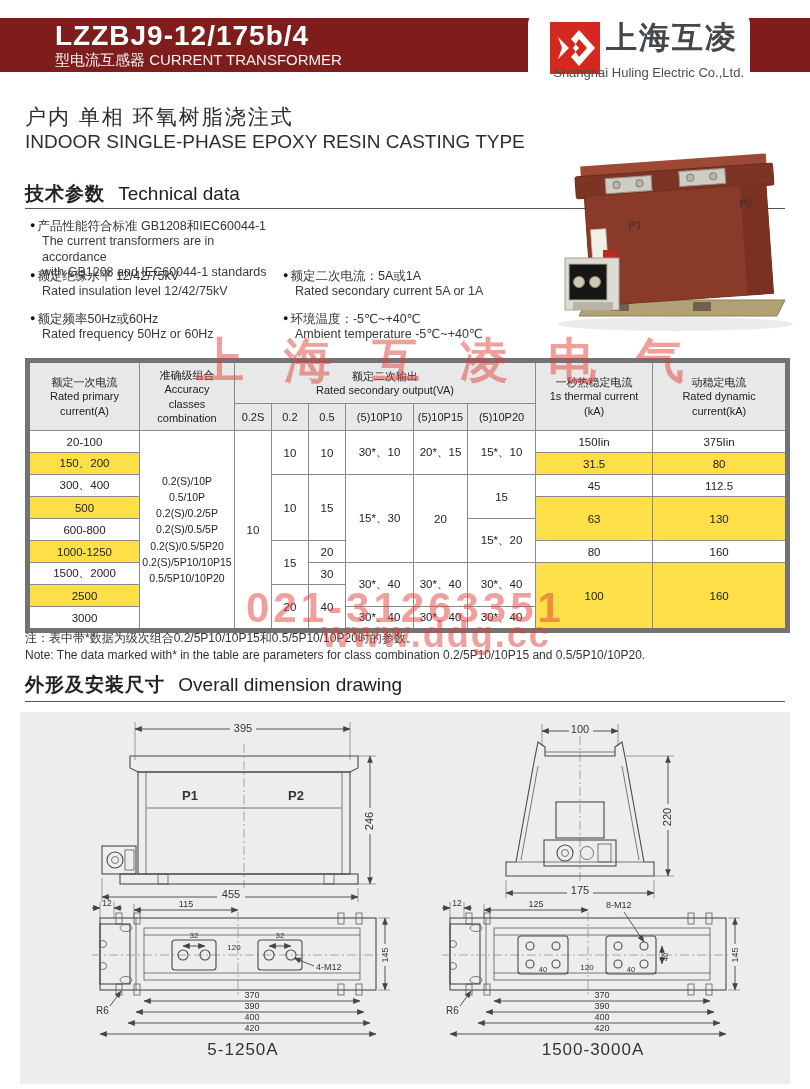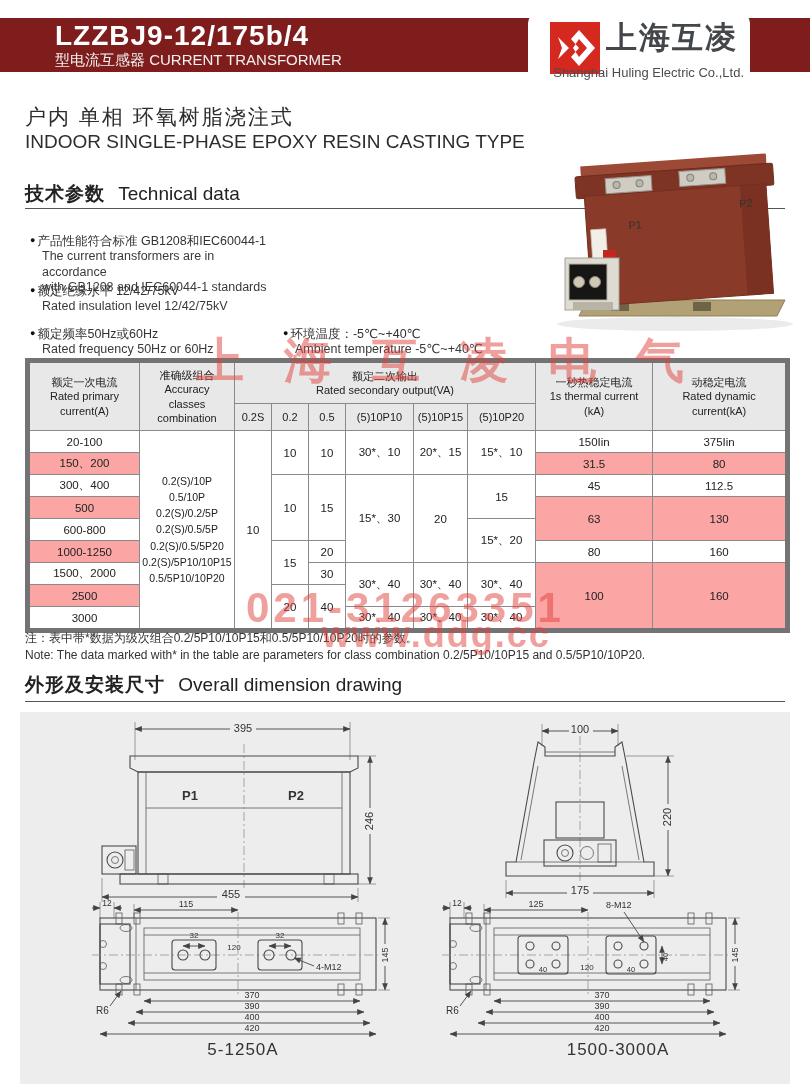--- a/index.html
+++ b/index.html
@@ -14,36 +14,36 @@
   .company-en{position:absolute;left:10px;top:52px;width:206px;text-align:right;font-size:13px;color:#4a4d50;}
   
   .intro-cn{position:absolute;left:25px;top:103px;font-size:21px;font-weight:400;color:#2d2d2d;letter-spacing:2px;}
   .intro-en{position:absolute;left:25px;top:131px;font-size:19px;color:#2d2d2d;}
   
   .sec-h{position:absolute;left:25px;font-size:19px;color:#222;}
   .sec-h .cn{font-weight:600;letter-spacing:1px;}
   .sec-h .en{margin-left:8px;}
   .rule{position:absolute;left:25px;width:760px;height:0;border-top:1.5px solid #555;}
   
-  .bullet{position:absolute;width:252px;font-size:12.5px;line-height:1.22;color:#333;margin-top:15px;}
+  .bullet{position:absolute;width:252px;font-size:12.5px;line-height:1.22;color:#333;}
   .bullet .dot{color:#111;font-size:9px;vertical-align:2px;margin-right:2px;}
   .bullet .en{padding-left:12px;color:#3a3a3a;white-space:pre-line;}
   
   .wm{position:absolute;color:rgba(223,64,58,.5);font-weight:bold;z-index:9;pointer-events:none;}
   .wm-brand{left:196px;top:329px;font-size:48px;letter-spacing:40px;white-space:nowrap;}
   .wm-phone{left:246px;top:576px;font-size:42px;letter-spacing:4px;margin-top:8px;}
   .wm-site{left:322px;top:614px;font-size:36px;letter-spacing:2px;}
   
   .ct-table{position:absolute;left:25px;top:358px;border-collapse:collapse;table-layout:fixed;width:760px;
             font-size:11.5px;color:#222;z-index:2;}
   .ct-table th,.ct-table td{border:1px solid #8a8a8a;text-align:center;vertical-align:middle;padding:0 1px;}
   .ct-table{border:5px solid #737373;}
   .ct-table th{background:#e8e8e8;font-weight:normal;font-size:11px;line-height:1.3;white-space:pre-line;}
   .ct-table td{height:21px;background:#fff;}
-  .ct-table td.shade{background:#fca5a5;}
+  .ct-table td.shade{background:#fde047;}
   .ct-table td.acc{font-size:10.5px;line-height:1.55;white-space:pre-line;background:#fff;}
   .hrow1 th{height:40px;} .hrow2 th{height:26px;}
   
   .note{position:absolute;left:25px;top:630px;font-size:12px;line-height:1.4;color:#333;z-index:3;}
   
   .draw-panel{position:absolute;left:20px;top:712px;width:770px;height:372px;background:#ededee;}
   .dwg{position:absolute;}
   .dwg text{font-family:"Liberation Sans","DejaVu Sans",sans-serif;fill:#333;}
   .caption{position:absolute;top:1040px;width:310px;text-align:center;font-size:17px;color:#333;letter-spacing:1px;}
   .outline{fill:none;stroke:#4a4a4a;stroke-width:1.1;}
@@ -95,20 +95,24 @@
   </div>
   <div class="bullet" style="left:30px;top:269px">
     <div><span class="dot">●</span><span>额定绝缘水平 12/42/75kV</span></div>
     <div class="en">Rated insulation level 12/42/75kV</div>
   </div>
   <div class="bullet" style="left:30px;top:312px">
     <div><span class="dot">●</span><span>额定频率50Hz或60Hz</span></div>
     <div class="en">Rated frequency 50Hz or 60Hz</div>
   </div>
 
+  <div class="bullet" style="left:283px;top:269px">
+    <div><span class="dot">●</span><span>额定二次电流：5A或1A</span></div>
+    <div class="en">Rated secondary current 5A or 1A</div>
+  </div>
   <div class="bullet" style="left:283px;top:312px">
     <div><span class="dot">●</span><span>环境温度：-5℃~+40℃</span></div>
     <div class="en">Ambient temperature -5℃~+40℃</div>
   </div>
 
   <svg class="dwg" style="left:545px;top:132px" width="260" height="202" viewBox="0 0 260 202">
     <ellipse cx="130" cy="192" rx="118" ry="7" fill="rgba(0,0,0,0.08)"></ellipse>
     <polygon points="34,184 232,184 240,168 42,168" fill="#b3a176" stroke="#8f7e55" stroke-width="1"></polygon>
     <rect x="66" y="170" width="18" height="9" fill="#6e6248"></rect>
     <rect x="148" y="170" width="18" height="9" fill="#6e6248"></rect>
@@ -441,15 +445,15 @@
     <text x="8" y="116" font-size="10">R6</text>
     <line class="dim" x1="56" y1="103" x2="272" y2="103" marker-start="url(#ar)" marker-end="url(#ar)"></line>
     <text x="164" y="100" font-size="9" text-anchor="middle">370</text>
     <line class="dim" x1="48" y1="114" x2="276" y2="114" marker-start="url(#ar)" marker-end="url(#ar)"></line>
     <text x="164" y="111" font-size="9" text-anchor="middle">390</text>
     <line class="dim" x1="40" y1="125" x2="282" y2="125" marker-start="url(#ar)" marker-end="url(#ar)"></line>
     <text x="164" y="122" font-size="9" text-anchor="middle">400</text>
     <line class="dim" x1="12" y1="136" x2="288" y2="136" marker-start="url(#ar)" marker-end="url(#ar)"></line>
     <text x="164" y="133" font-size="9" text-anchor="middle">420</text>
   </svg>
-  <div class="caption" style="left:463px">1500-3000A</div>
+  <div class="caption" style="left:438px">1500-3000A</div>
 
 </div>
 
 </body></html>

